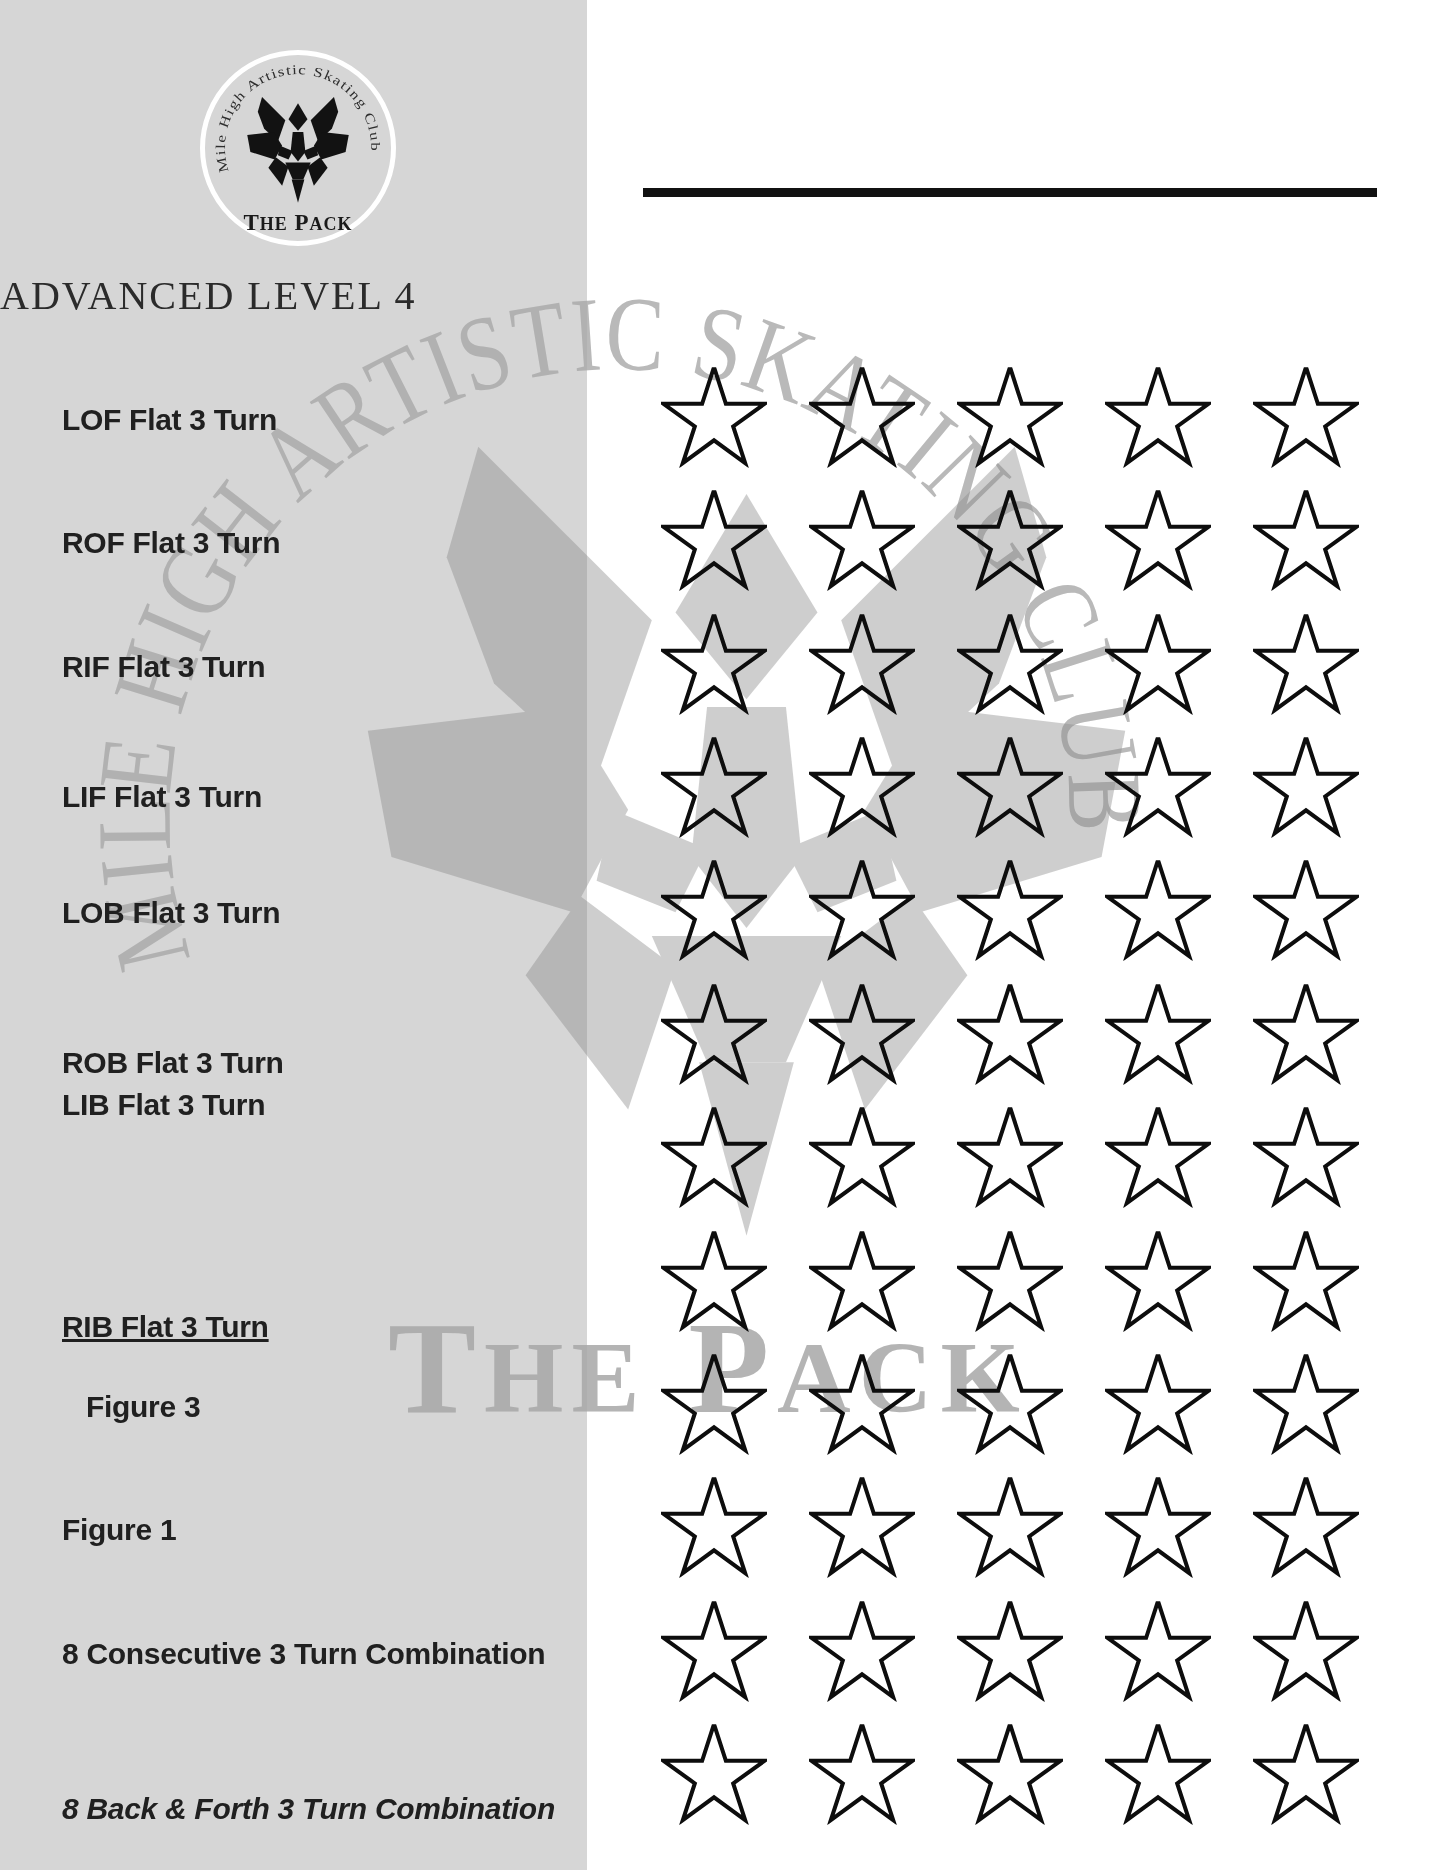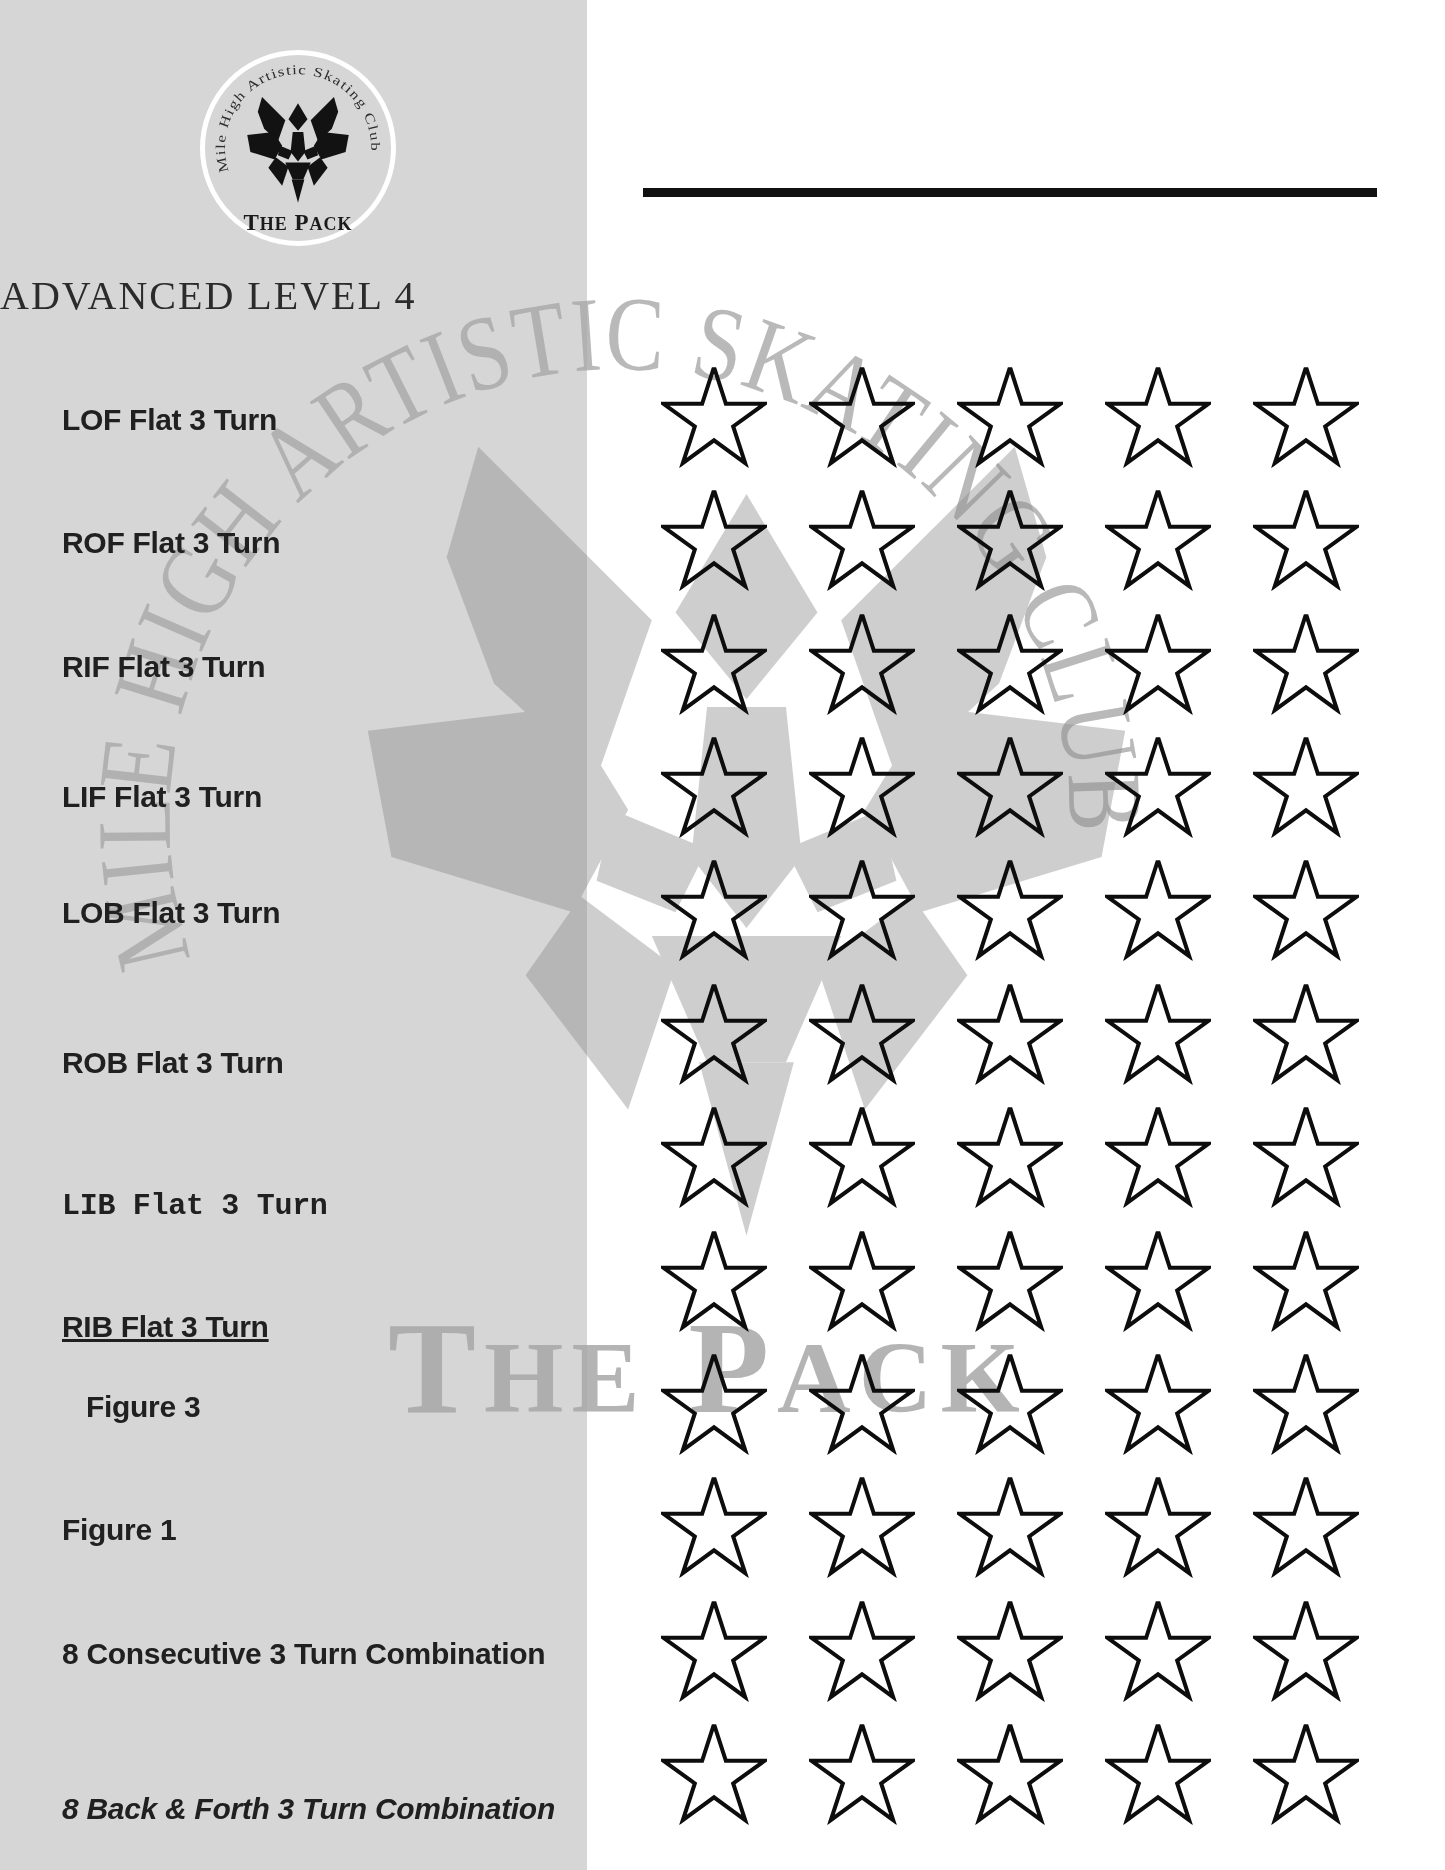--- a/index.html
+++ b/index.html
@@ -213,21 +213,21 @@
           <svg class="star" viewBox="0 0 100 95">
             <use href="#star-shape"></use>
           </svg>
           <svg class="star" viewBox="0 0 100 95">
             <use href="#star-shape"></use>
           </svg>
           <svg class="star" viewBox="0 0 100 95">
             <use href="#star-shape"></use>
           </svg>
         </div>
-        <div class="skill-label" style="top: 1185px; font-family: Liberation Mono, monospace;">LIB Flat 3 Turn</div>
+        <div class="skill-label" style="top: 1084px;">LIB Flat 3 Turn</div>
         <div class="star-row" style="top: 1107.16px;">
           <svg class="star" viewBox="0 0 100 95">
             <use href="#star-shape"></use>
           </svg>
           <svg class="star" viewBox="0 0 100 95">
             <use href="#star-shape"></use>
           </svg>
           <svg class="star" viewBox="0 0 100 95">
             <use href="#star-shape"></use>
           </svg>

